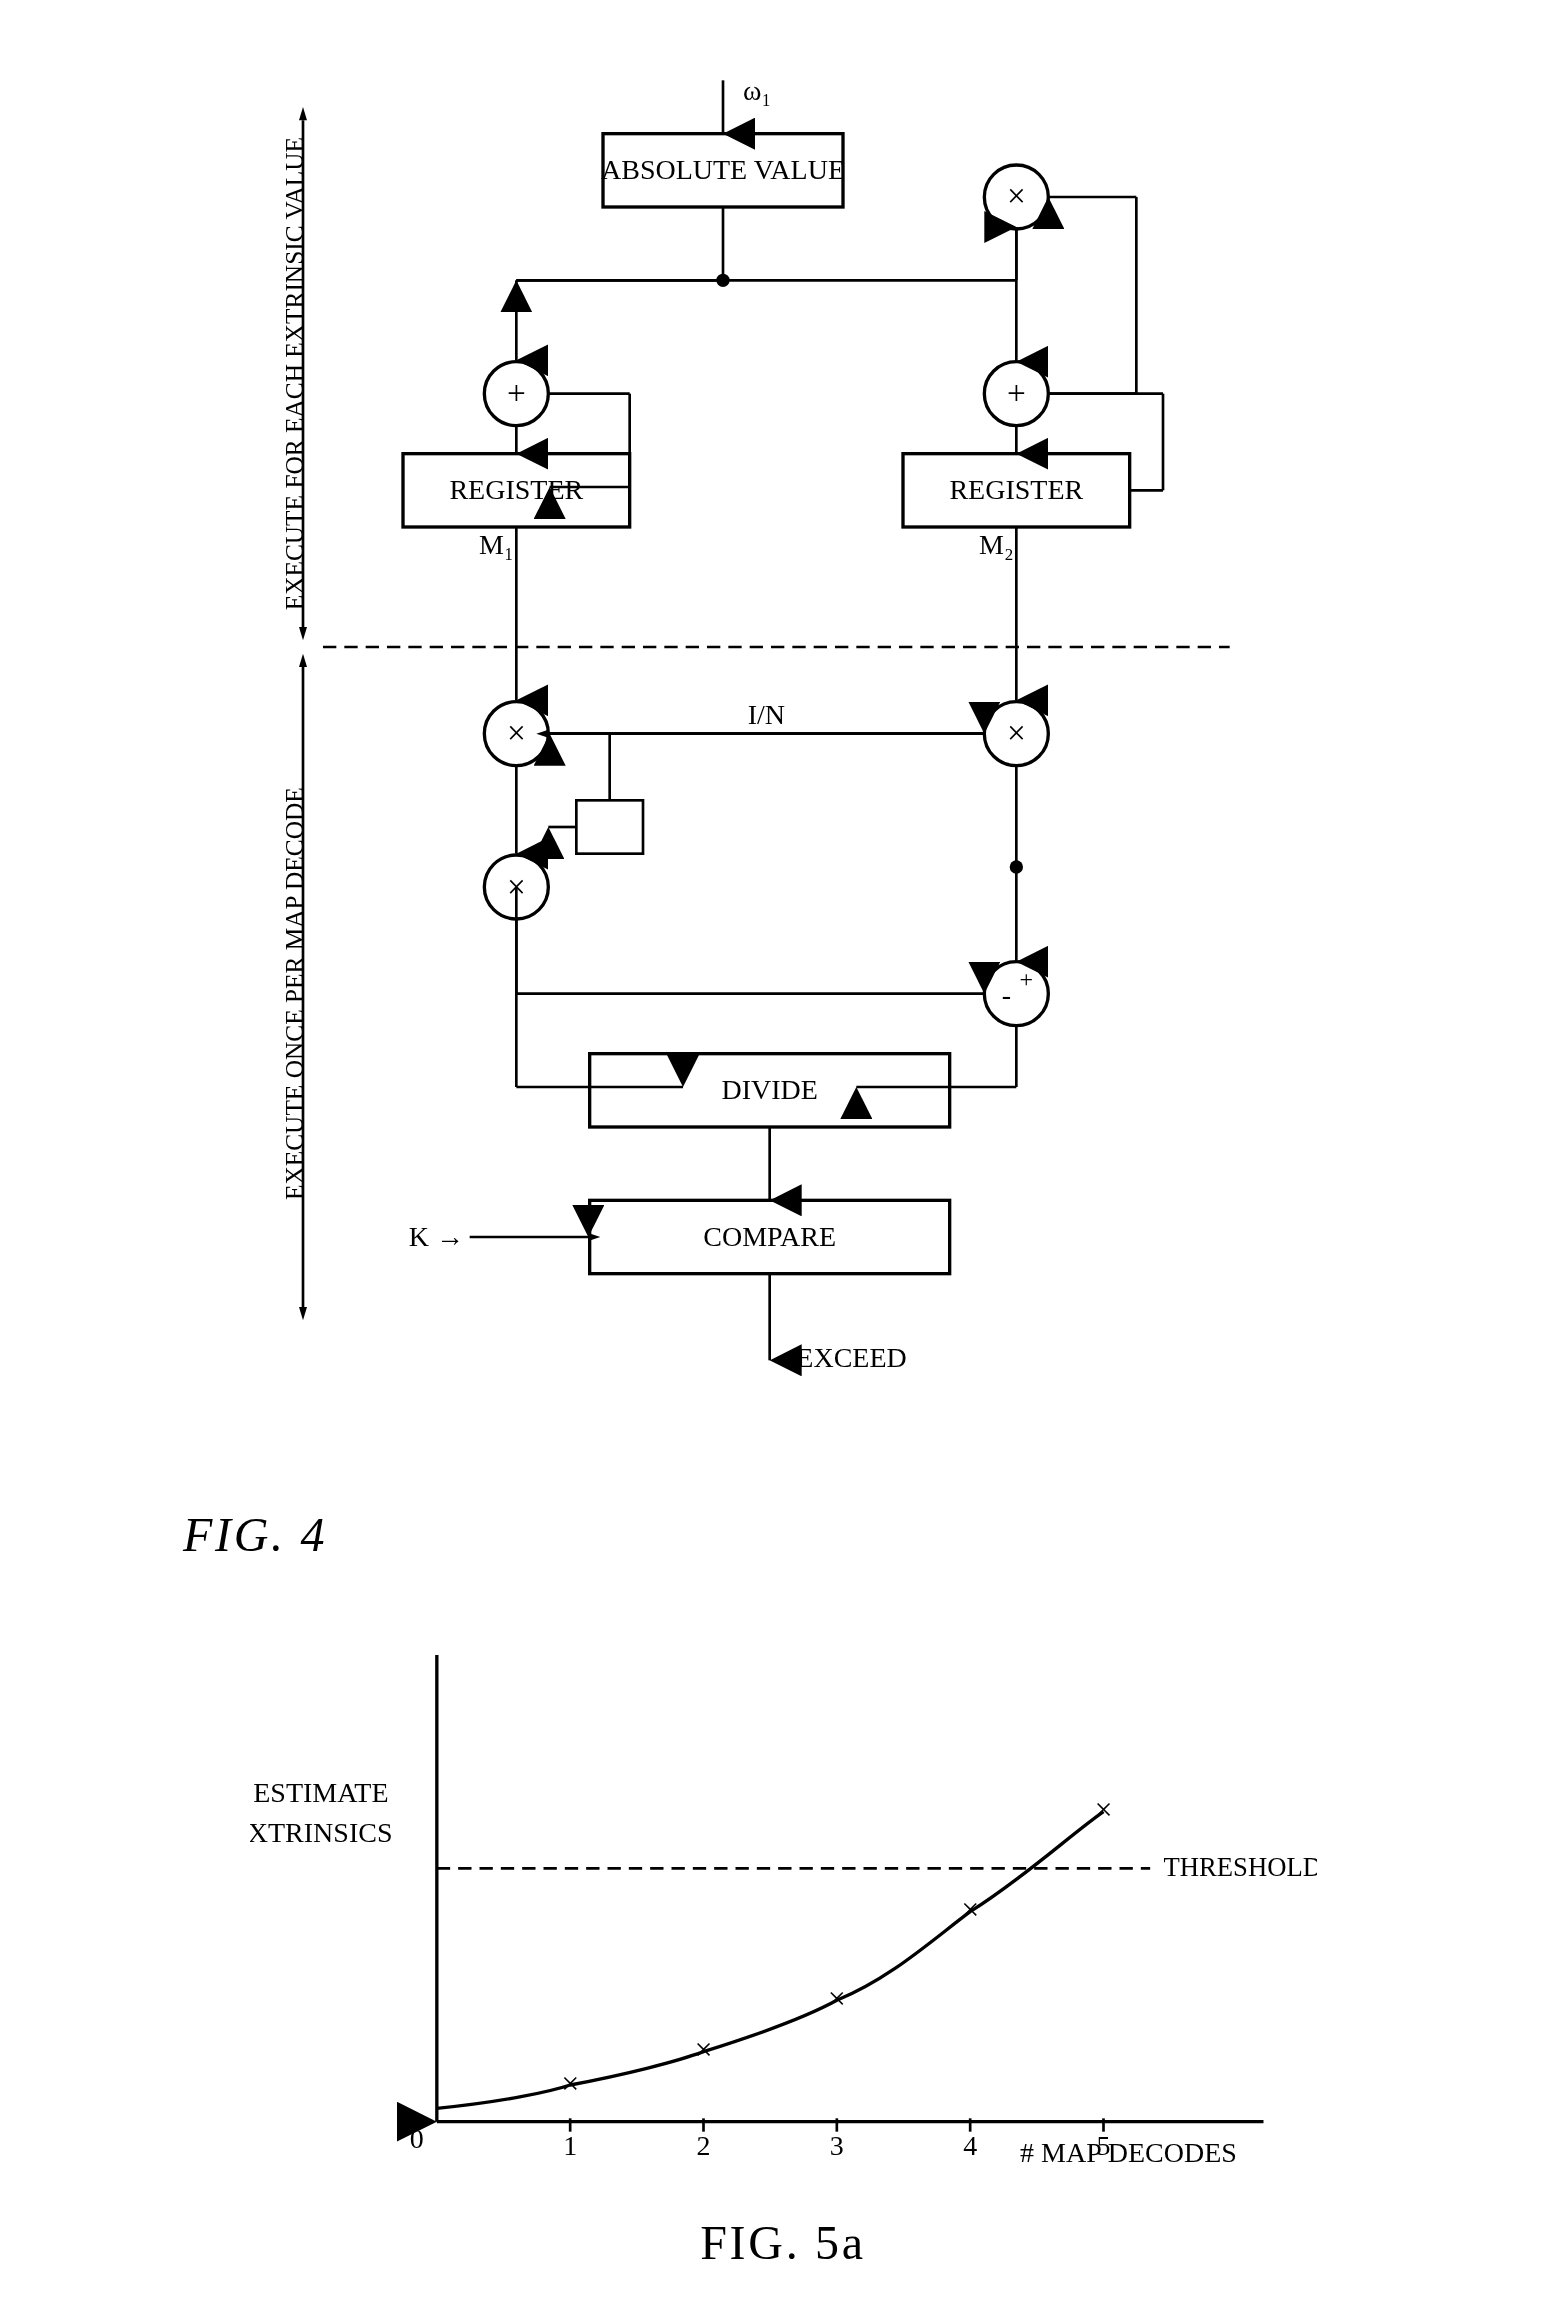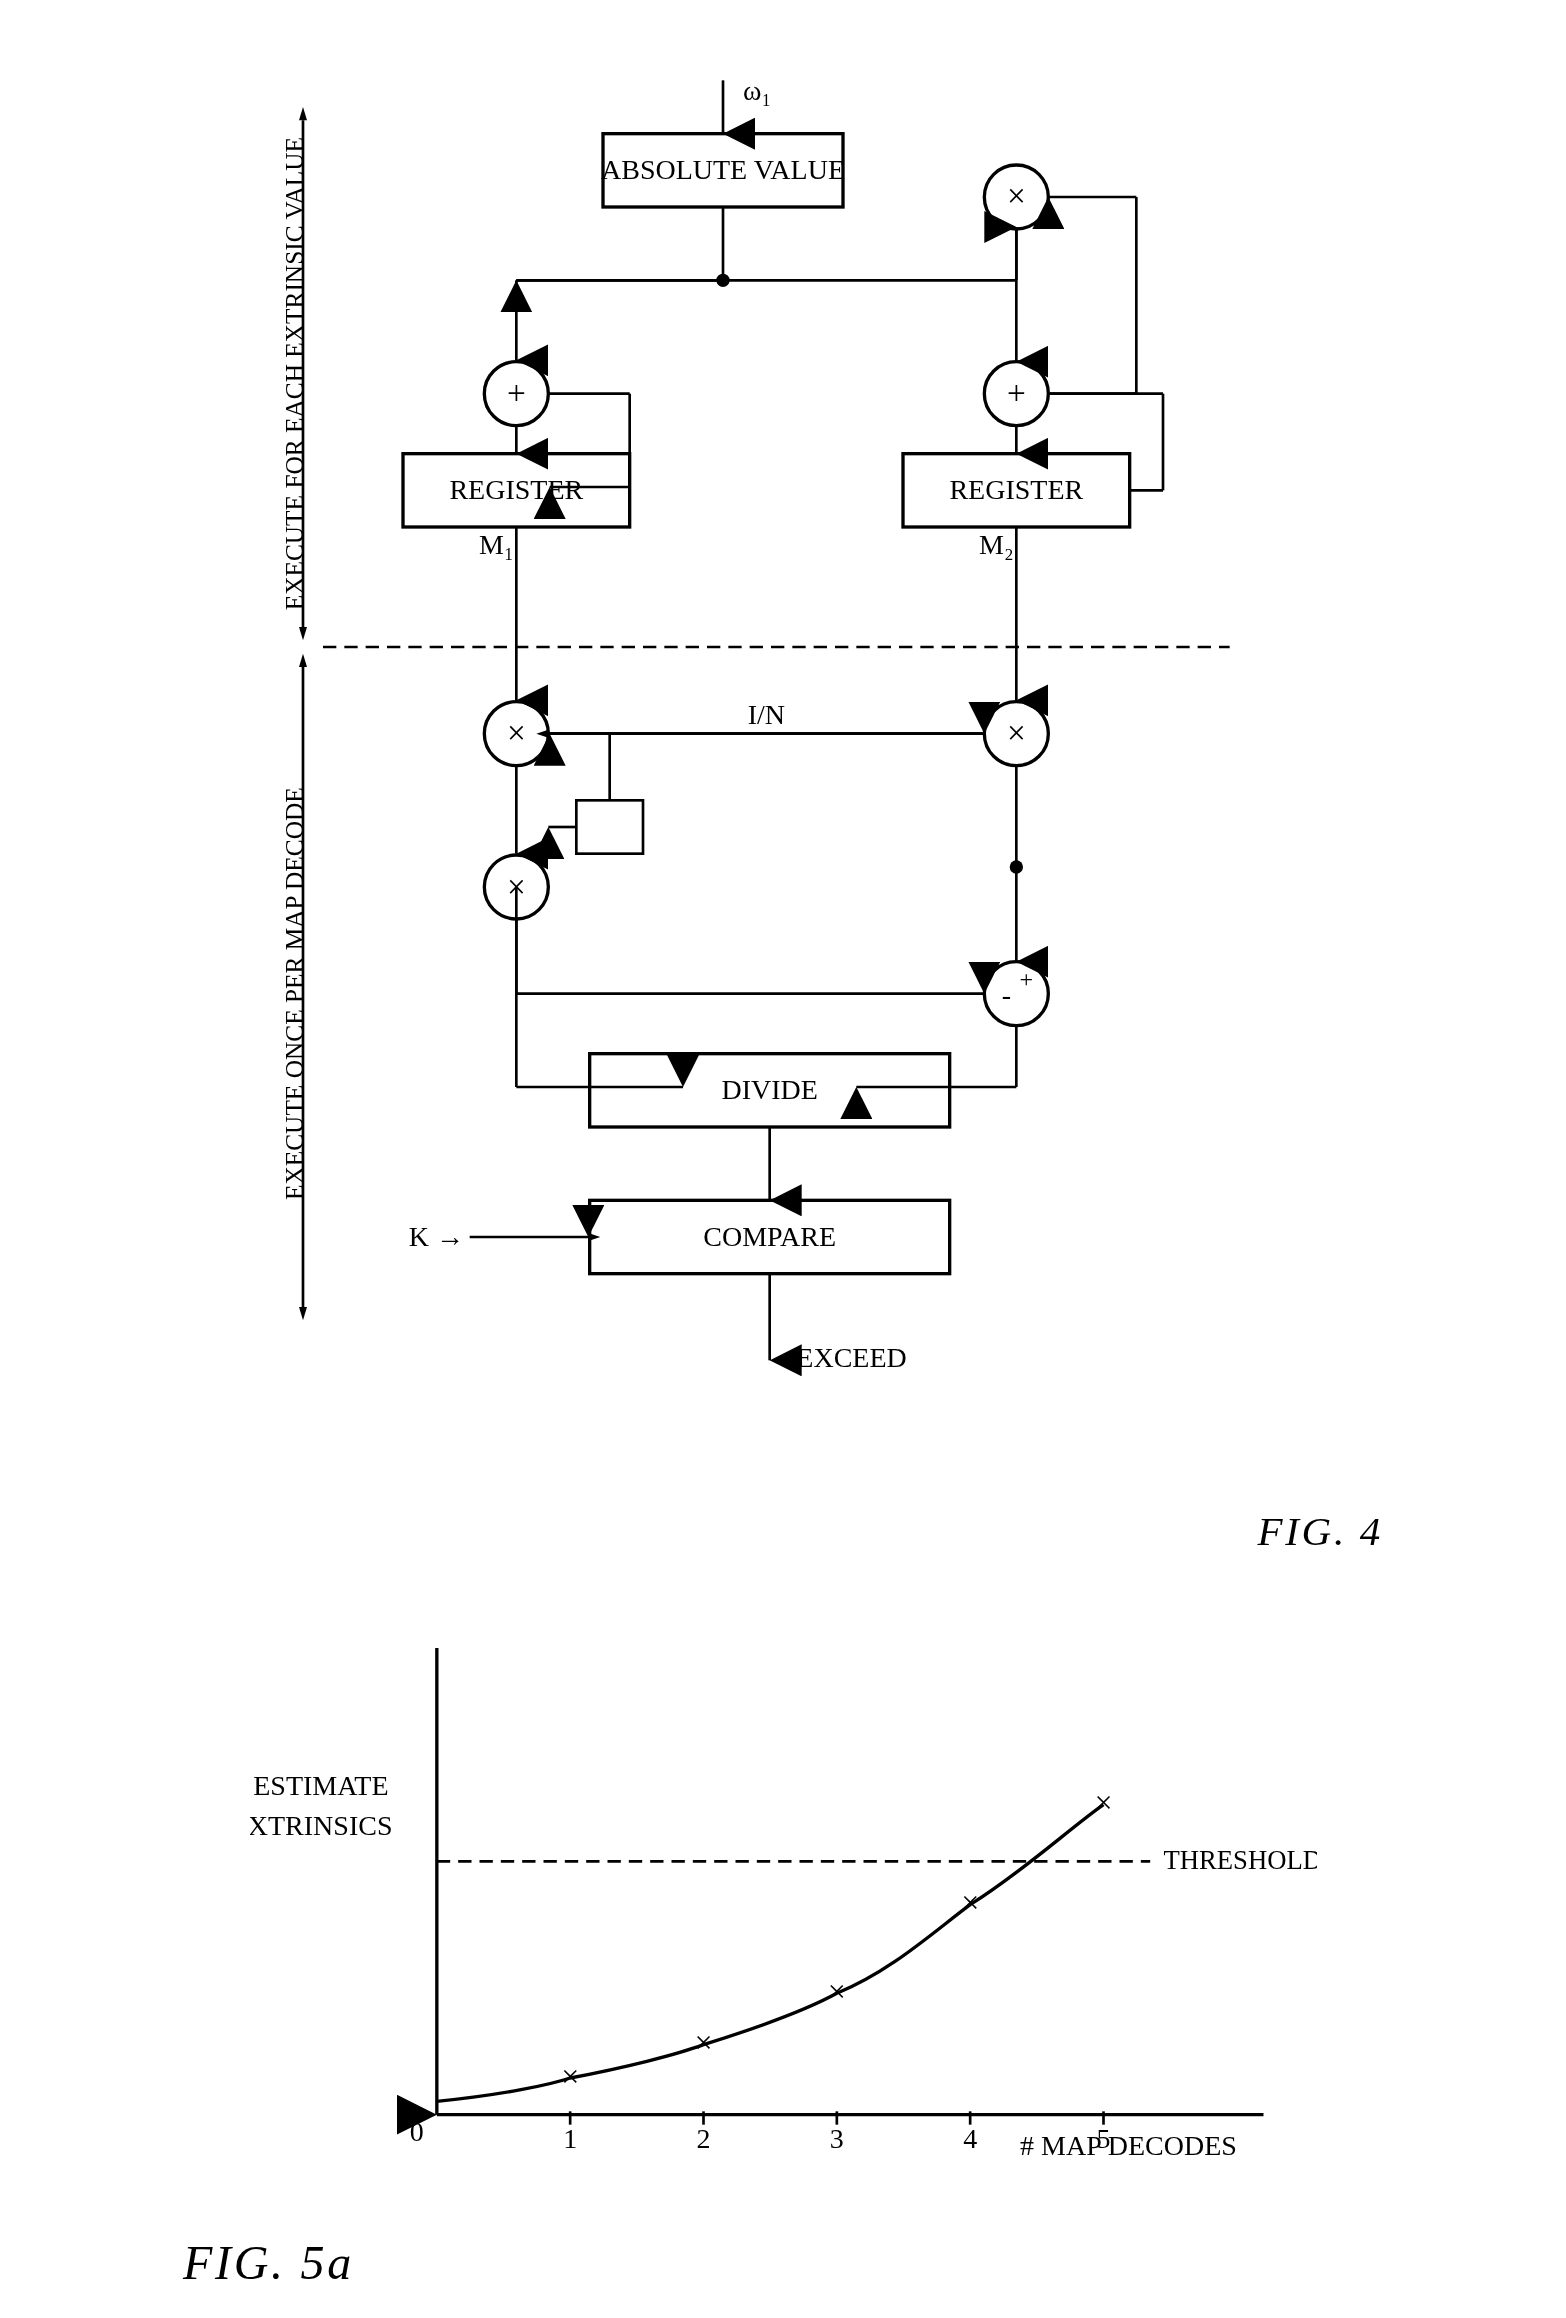--- a/index.html
+++ b/index.html
@@ -22,22 +22,22 @@
 
     
     .fig4-container {
       position: relative;
       width: 1200px;
       margin: 0 auto;
       padding-top: 27px;
     }
 
     .fig4-title {
-      text-align: right;
-      font-size: 41px;
+      text-align: left;
+      font-size: 48px;
       font-style: italic;
       font-weight: normal;
       margin-top: 40px;
       margin-bottom: 53px;
       letter-spacing: 2.7px;
     }
 
     
     .diagram-svg {
       display: block;
@@ -46,24 +46,23 @@
 
     
     .fig5a-container {
       position: relative;
       width: 1200px;
       margin: 0 auto;
       margin-top: 53px;
     }
 
     .fig5a-title {
+      text-align: center;
       font-size: 48px;
-      font-style: italic;
       font-weight: normal;
-      margin-top: 27px;
       letter-spacing: 2.7px;
     }
   </style>
 </head>
 <body>
 
 <div class="page">
 
   <div class="fig4-container">
     <svg class="diagram-svg" width="1134" height="1400" viewBox="0 0 1700 2100">

